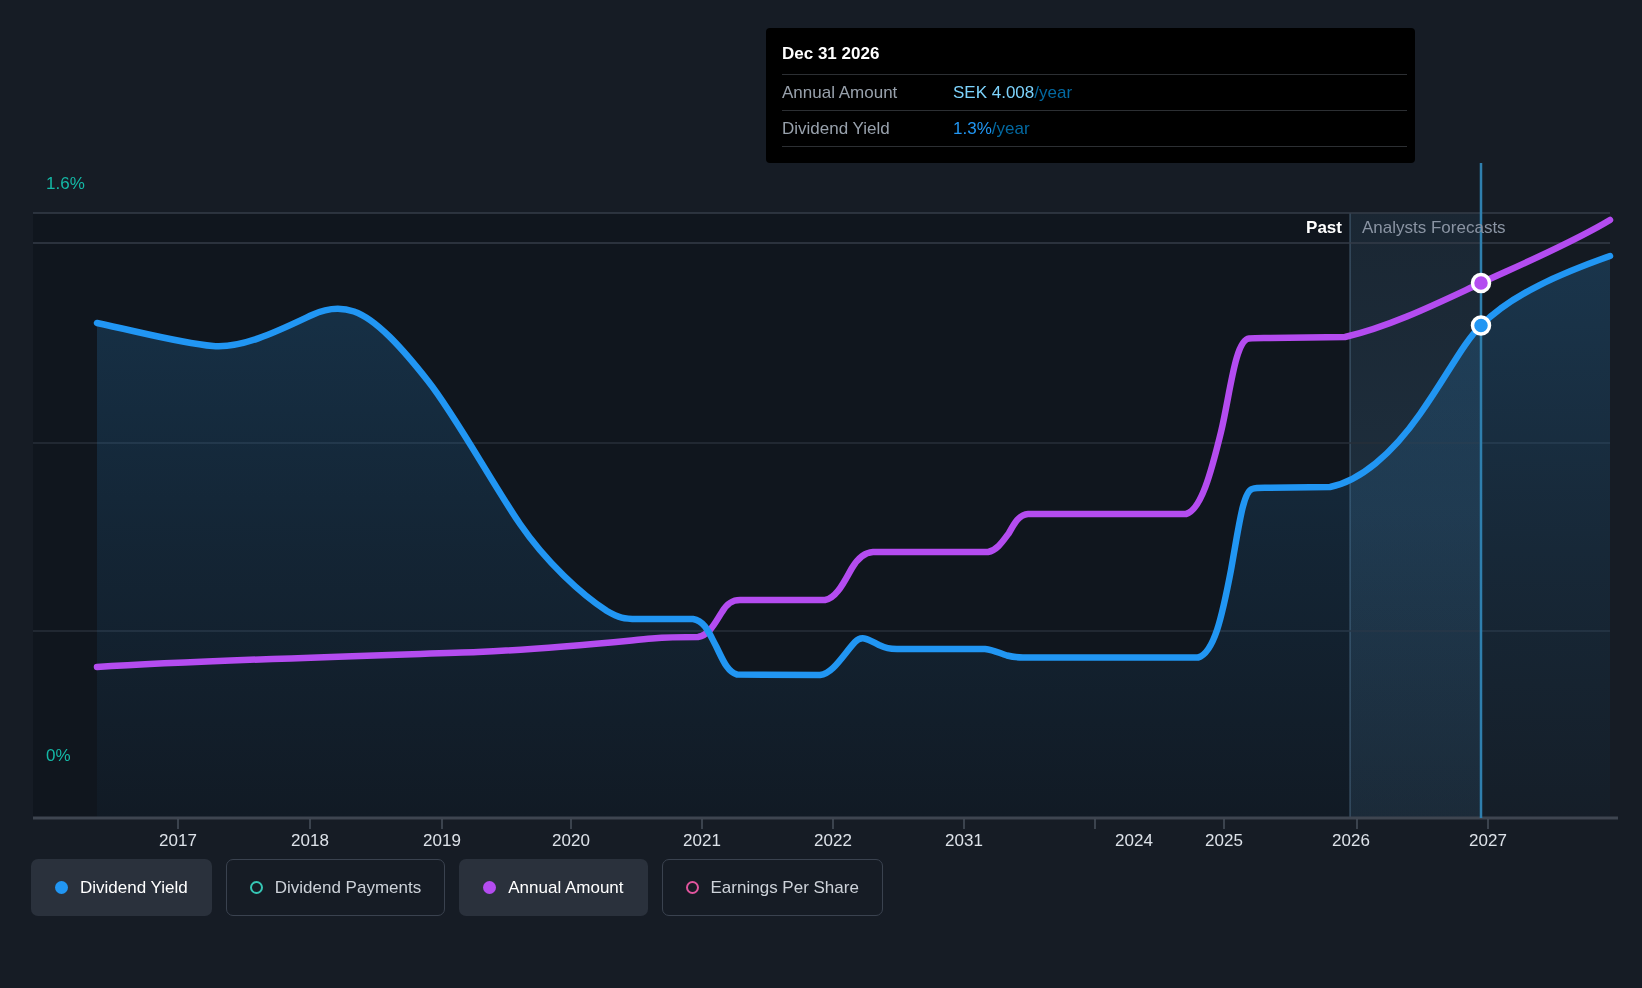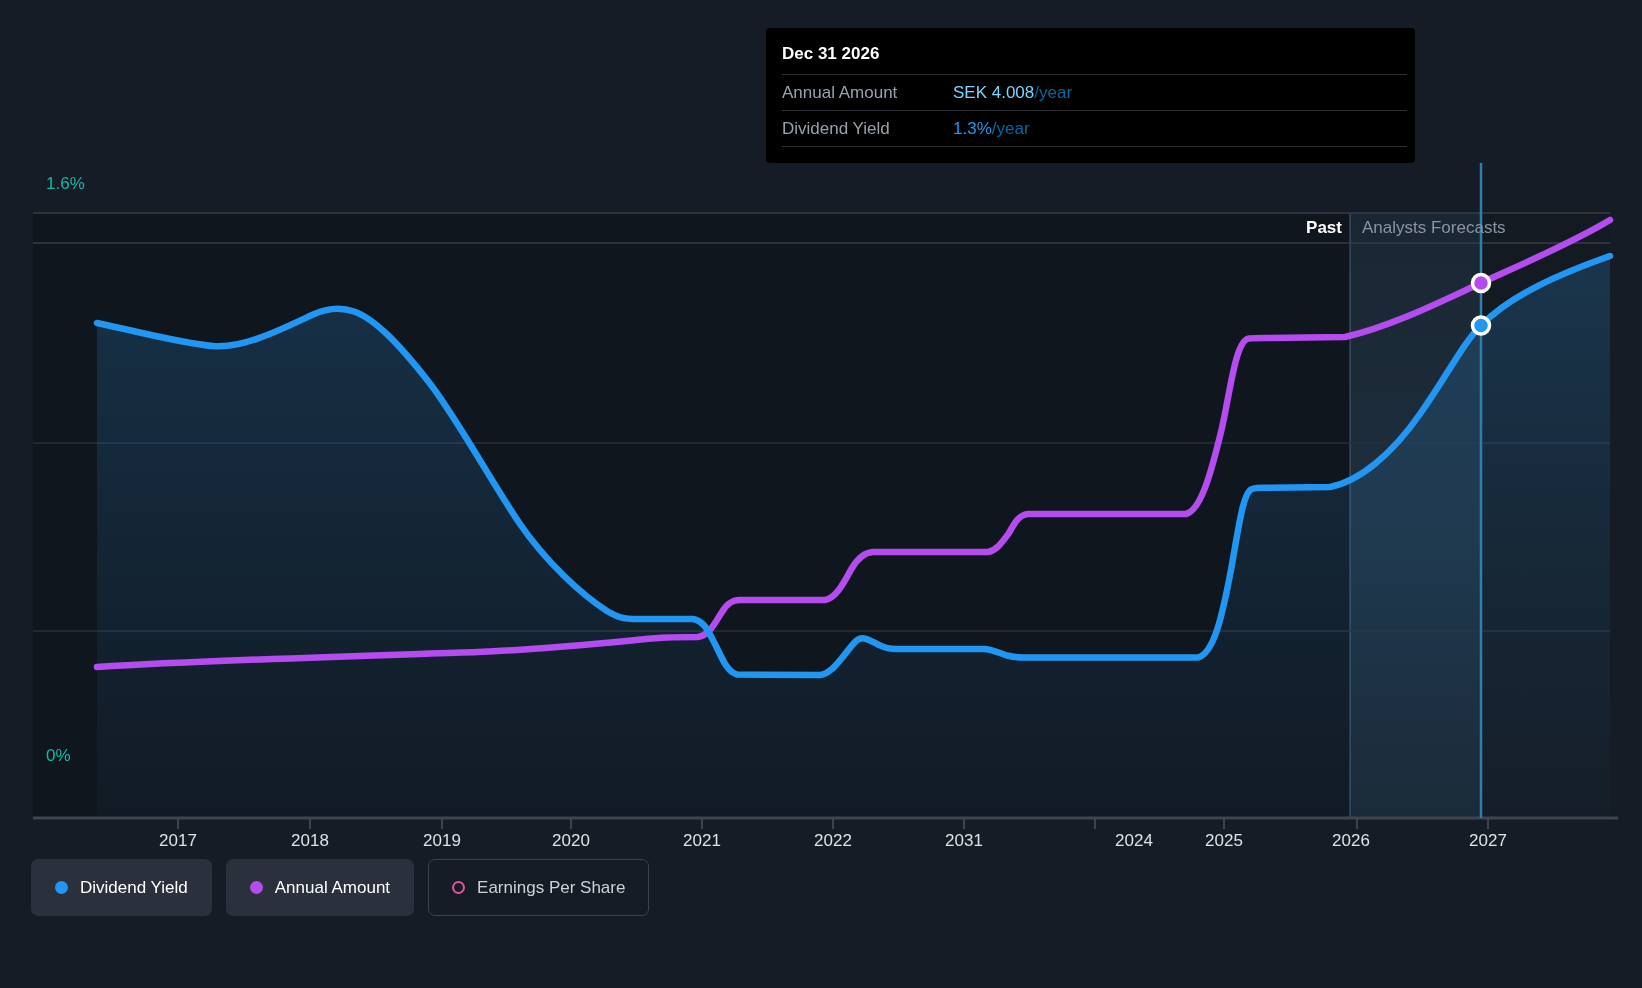--- a/index.html
+++ b/index.html
@@ -130,20 +130,24 @@
       <span class="tt-value" style="color: rgb(33, 150, 243);">1.3%</span>
         <span class="tt-suffix">/year</span>
     </div>
   </div>
 
   <div class="legend">
     <button class="legend-btn">
       <span class="legend-dot" style="background: rgb(33, 150, 243);"></span>
       <span>Dividend Yield</span>
     </button>
+    <button class="legend-btn inactive">
+      <span class="legend-dot ring" style="border-color: rgb(54, 198, 181);"></span>
+      <span>Dividend Payments</span>
+    </button>
     <button class="legend-btn">
       <span class="legend-dot" style="background: rgb(180, 76, 240);"></span>
       <span>Annual Amount</span>
     </button>
     <button class="legend-btn inactive">
       <span class="legend-dot ring" style="border-color: rgb(224, 85, 157);"></span>
       <span>Earnings Per Share</span>
     </button>
   </div>
 

